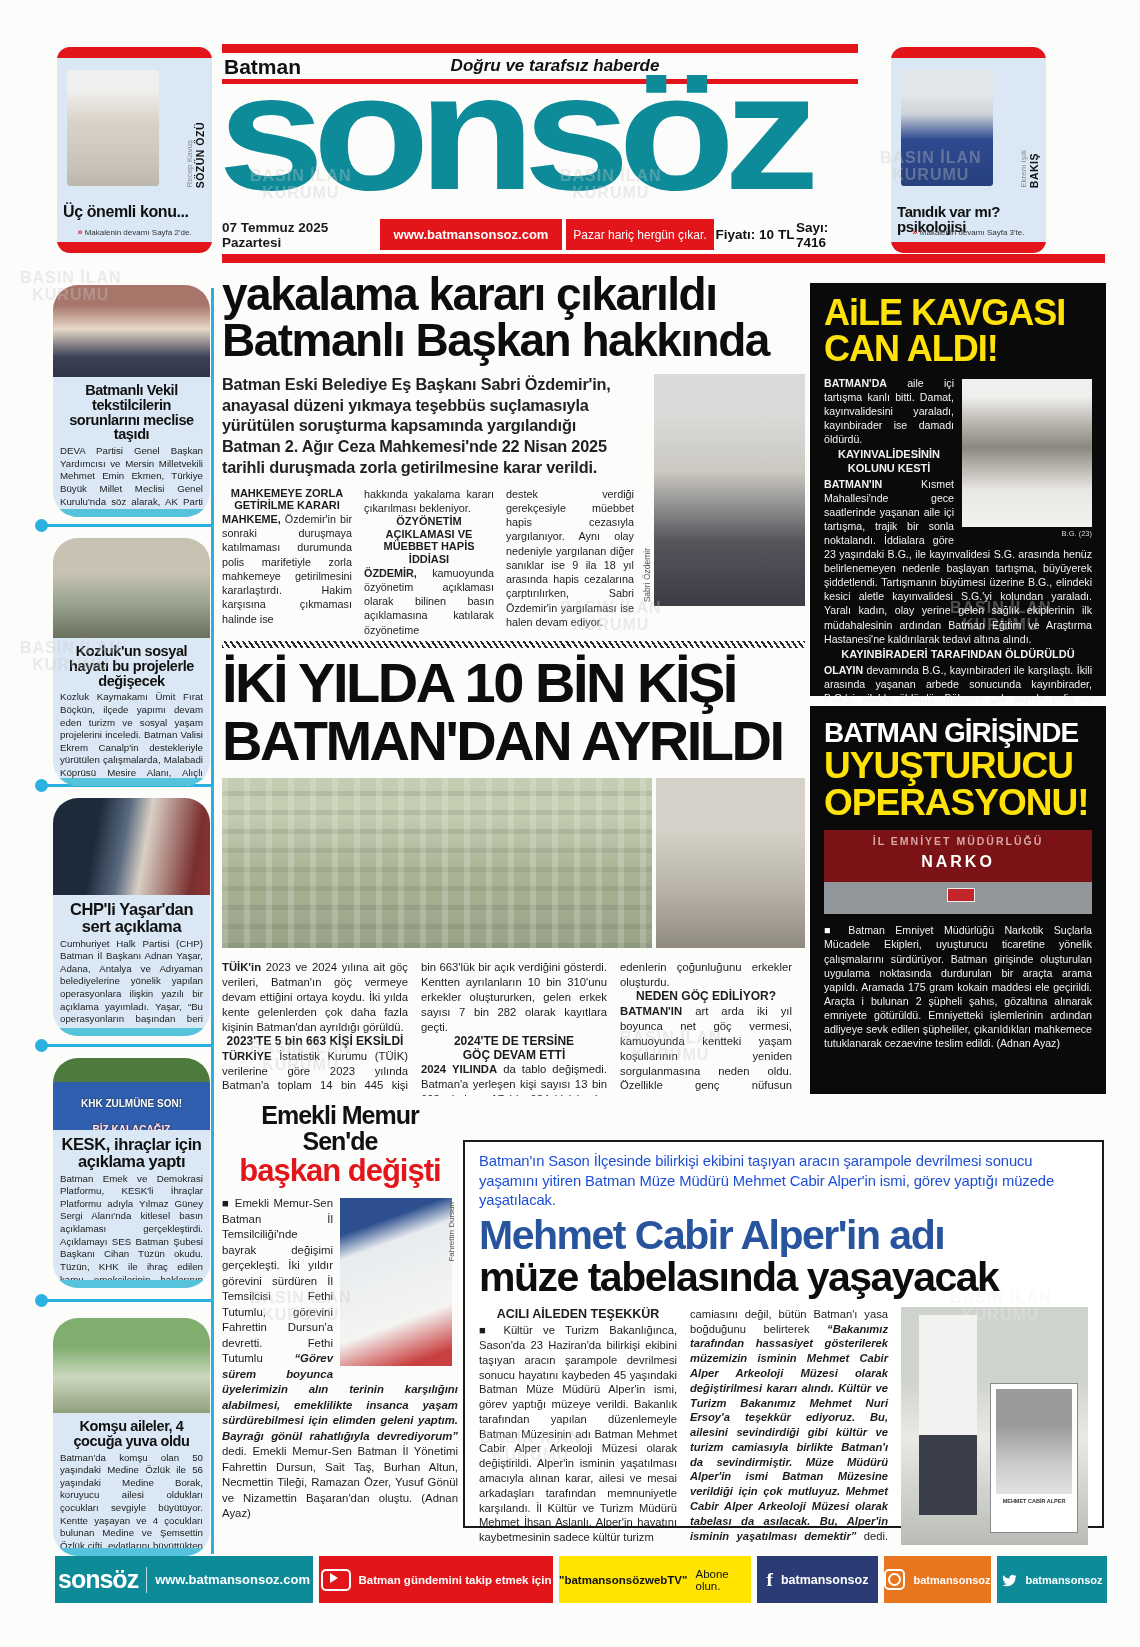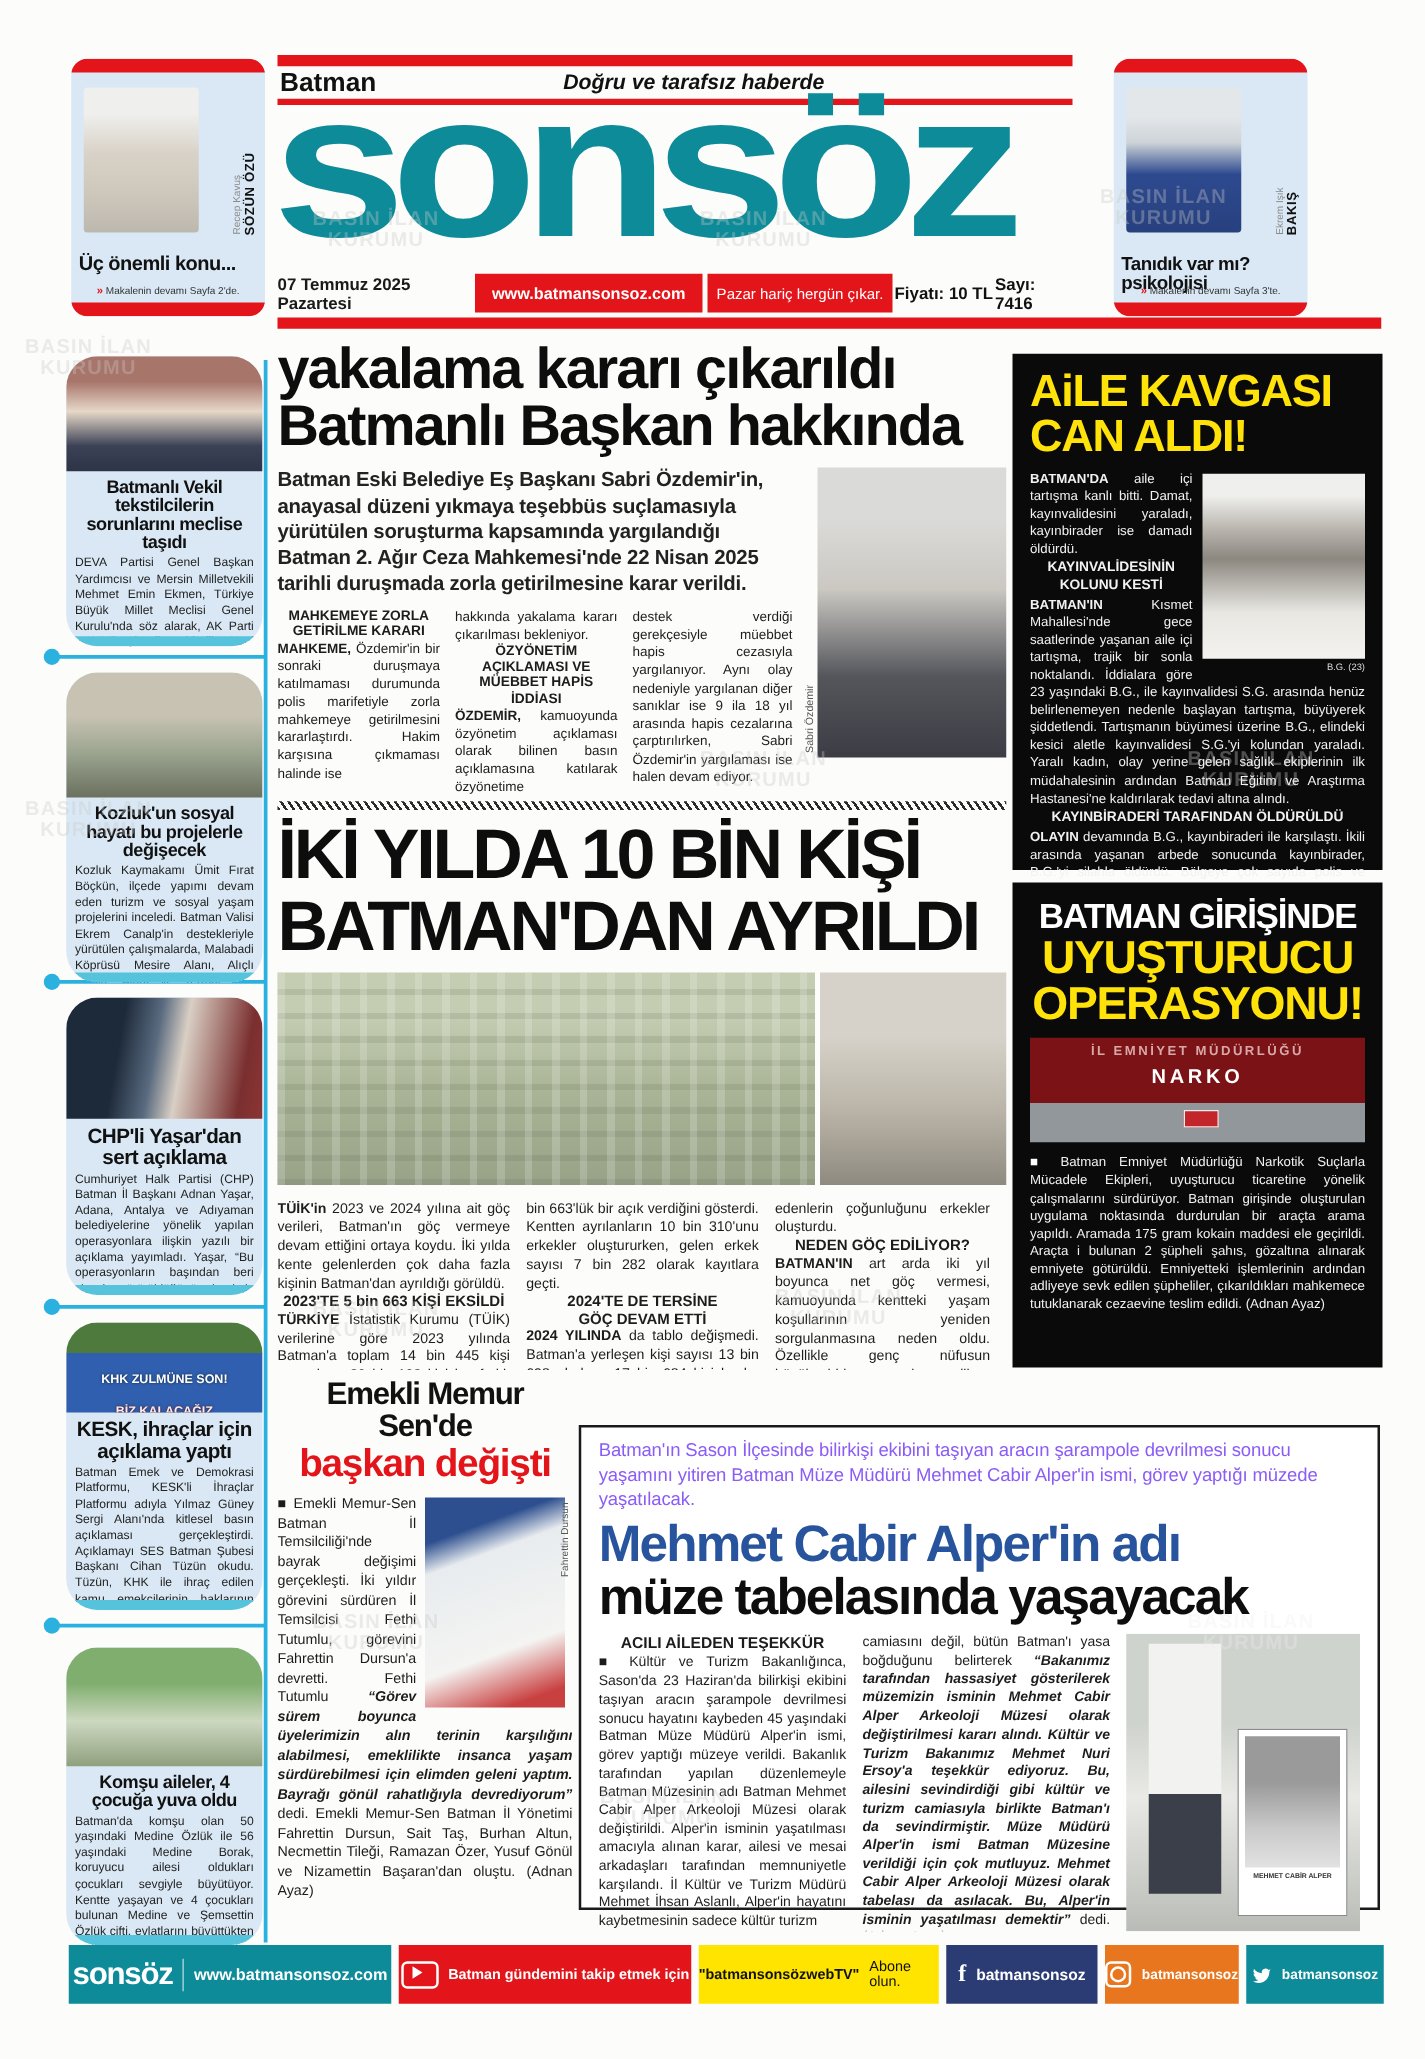--- a/index.html
+++ b/index.html
@@ -315,21 +315,21 @@
       <span>Kısmet Mahallesi'nde gece saatlerinde yaşanan aile içi tartışma, trajik bir sonla noktalandı. İddialara göre 23 yaşındaki B.G., ile kayınvalidesi S.G. arasında henüz belirlenemeyen nedenle başlayan tartışma, büyüyerek şiddetlendi. Tartışmanın büyümesi üzerine B.G., elindeki kesici aletle kayınvalidesi S.G.'yi kolundan yaraladı. Yaralı kadın, olay yerine gelen sağlık ekiplerinin ilk müdahalesinin ardından Batman Eğitim ve Araştırma Hastanesi'ne kaldırılarak tedavi altına alındı.</span>
       <div class="bb-sub">
         <span>KAYINBİRADERİ TARAFINDAN ÖLDÜRÜLDÜ</span>
       </div>
       <b>OLAYIN</b>
       <span>devamında B.G., kayınbiraderi ile karşılaştı. İkili arasında yaşanan arbede sonucunda kayınbirader, B.G.'yi silahla öldürdü. Bölgeye çok sayıda polis ve sağlık ekibi sevk edildi. Hayatını kaybeden B.G.'nin cenazesi, otopsi işlemleri için Batman Eğitim ve Araştırma Hastanesi morguna kaldırıldı. Polis, olayla ilgili geniş çaplı soruşturma başlattı.</span>
     </div>
   </div>
 
   <div class="blackbox" style="top:706px;height:388px">
-    <div style="text-align:center">
+    <div style="">
       <div style="font-weight:bold;font-size:28px;line-height:1.05;letter-spacing:-1px;color:#fff">BATMAN GİRİŞİNDE</div>
       <div class="bb-h yel" style="font-size:37px">UYUŞTURUCU</div>
       <div class="bb-h yel" style="font-size:37px">OPERASYONU!</div>
     </div>
     <div style="margin:9px 0;position:relative;height:84px;overflow:hidden">
       <div style="position:absolute;inset:0;background:linear-gradient(180deg,#7a1216 0 62%,#92979b 62% 100%)"></div>
       <div style="position:absolute;left:0;right:0;top:5px;text-align:center;color:#d8a7a7;font-weight:bold;font-size:10.5px;letter-spacing:2px">İL EMNİYET MÜDÜRLÜĞÜ</div>
       <div style="position:absolute;left:0;right:0;top:23px;text-align:center;color:#fff;font-weight:bold;font-size:16px;letter-spacing:3px">NARKO</div>
       <div style="position:absolute;left:46%;top:58px;width:26px;height:12px;background:#c2252a;border:1px solid #eee"></div>
     </div>
@@ -348,21 +348,21 @@
         <span class="vtext" style="position:absolute;right:0;top:4px;font-size:8px;color:#555">Fahrettin Dursun</span>
       </div>
       <span>■</span>
       <span>Emekli Memur-Sen Batman İl Temsilciliği'nde bayrak değişimi gerçekleşti. İki yıldır görevini sürdüren İl Temsilcisi Fethi Tutumlu, görevini Fahrettin Dursun'a devretti. Fethi Tutumlu</span>
       <span class="quote">“Görev sürem boyunca üyelerimizin alın terinin karşılığını alabilmesi, emeklilikte insanca yaşam sürdürebilmesi için elimden geleni yaptım. Bayrağı gönül rahatlığıyla devrediyorum”</span>
       <span>dedi. Emekli Memur-Sen Batman İl Yönetimi Fahrettin Dursun, Sait Taş, Burhan Altun, Necmettin Tileği, Ramazan Özer,  Yusuf Gönül ve Nizamettin Başaran'dan oluştu. (Adnan Ayaz)</span>
     </div>
   </div>
 
   <div class="musbox">
-    <div style="font-size:14.8px;line-height:1.32;color:#8b5cf6;letter-spacing:-.1px">Batman'ın Sason İlçesinde bilirkişi ekibini taşıyan aracın şarampole devrilmesi sonucu yaşamını yitiren Batman Müze Müdürü Mehmet Cabir Alper'in ismi, görev yaptığı müzede yaşatılacak.</div>
+    <div style="font-size:14.8px;line-height:1.32;color:#1d4ed8;letter-spacing:-.1px">Batman'ın Sason İlçesinde bilirkişi ekibini taşıyan aracın şarampole devrilmesi sonucu yaşamını yitiren Batman Müze Müdürü Mehmet Cabir Alper'in ismi, görev yaptığı müzede yaşatılacak.</div>
     <div style="font-weight:bold;font-size:41px;line-height:1.04;letter-spacing:-1.5px;color:#28549e;margin-top:3px">Mehmet Cabir Alper'in adı</div>
     <div style="font-weight:bold;font-size:41px;line-height:1.04;letter-spacing:-1.5px;color:#0d0d0d">müze tabelasında yaşayacak</div>
     <div style="display:flex;gap:13px;margin-top:8px;height:238px;overflow:hidden">
       <div class="bodytxt" style="width:198px;font-size:11.2px">
         <div class="colhead" style="font-size:12.5px;margin-bottom:2px">ACILI AİLEDEN TEŞEKKÜR</div>
         <span>■</span>
         <span>Kültür ve Turizm Bakanlığınca, Sason'da 23 Haziran'da bilirkişi ekibini taşıyan aracın şarampole devrilmesi sonucu hayatını kaybeden 45 yaşındaki Batman Müze Müdürü Alper'in ismi, görev yaptığı müzeye verildi. Bakanlık tarafından yapılan düzenlemeyle Batman Müzesinin adı Batman Mehmet Cabir Alper Arkeoloji Müzesi olarak değiştirildi. Alper'in isminin yaşatılması amacıyla alınan karar, ailesi ve mesai arkadaşları tarafından memnuniyetle karşılandı. İl Kültür ve Turizm Müdürü Mehmet İhsan Aslanlı, Alper'in hayatını kaybetmesinin sadece kültür turizm</span>
       </div>
       <div class="bodytxt" style="width:198px;font-size:11.2px">
         <span>camiasını değil, bütün Batman'ı yasa boğduğunu belirterek</span>

